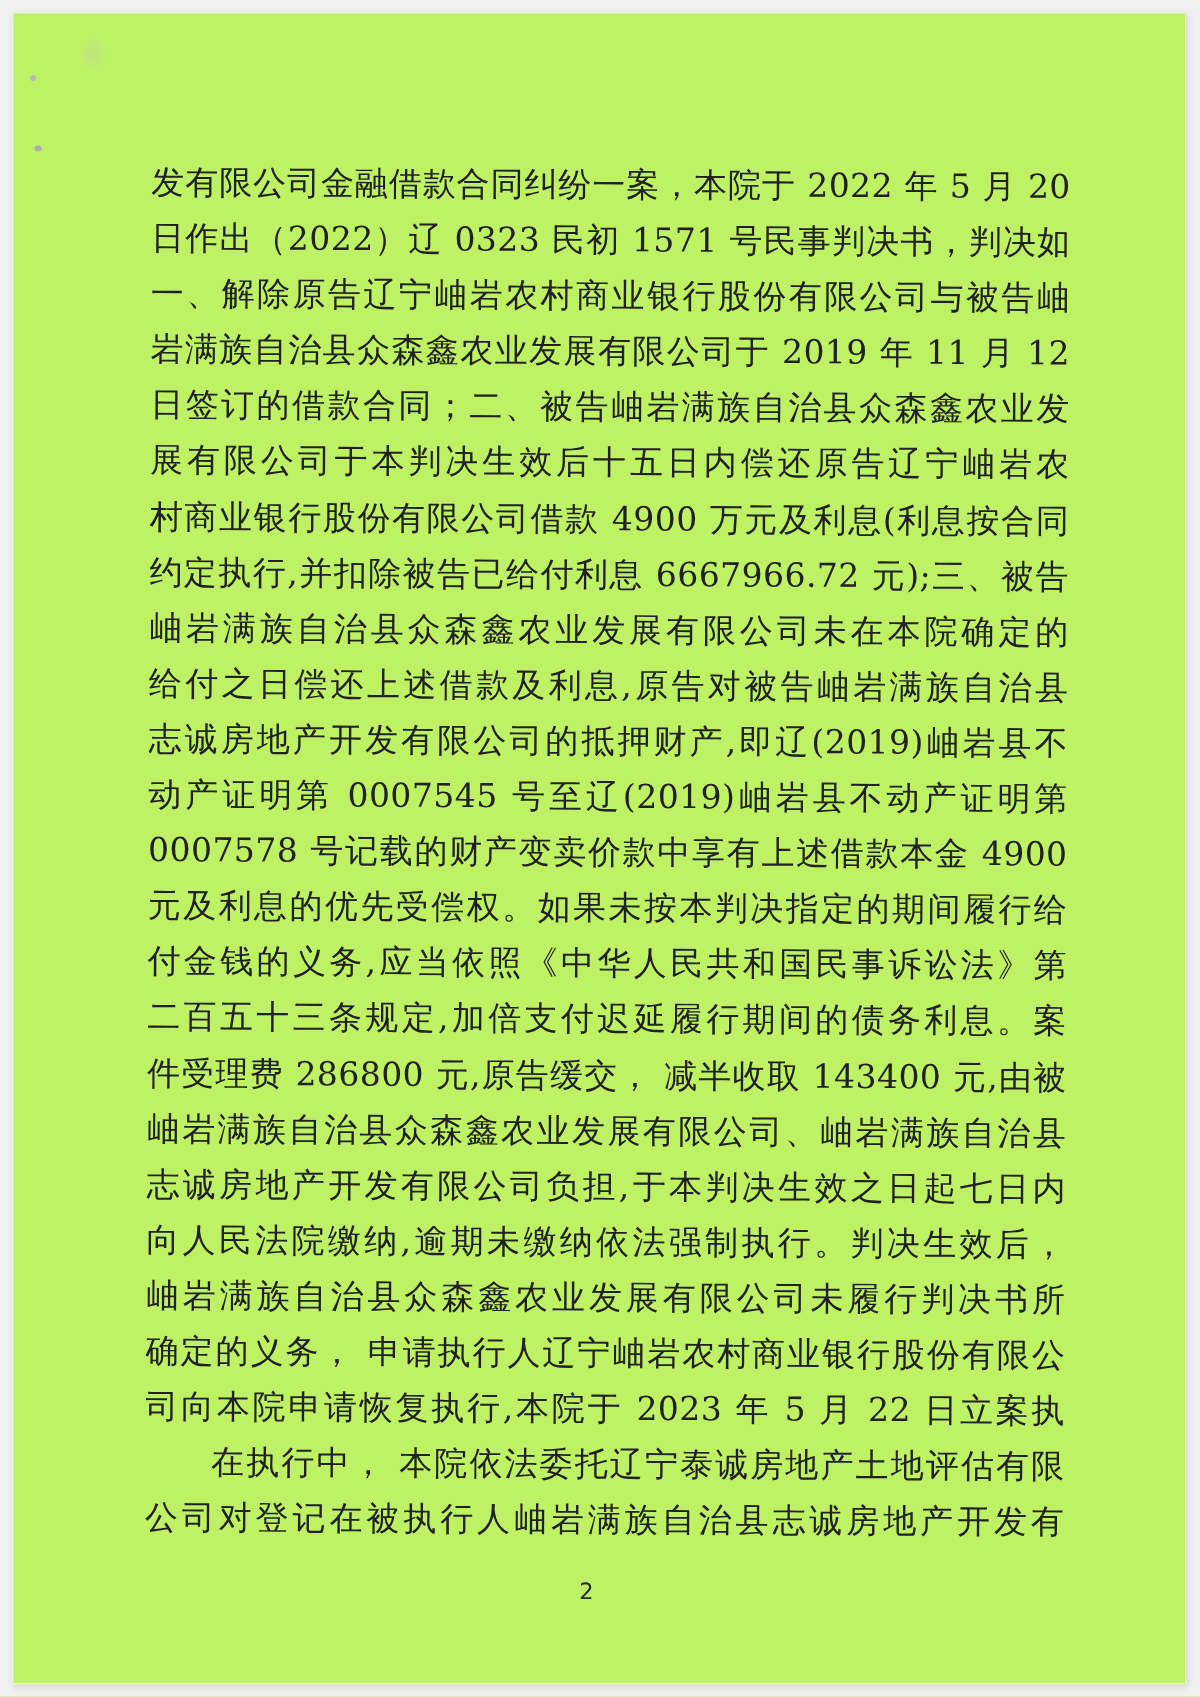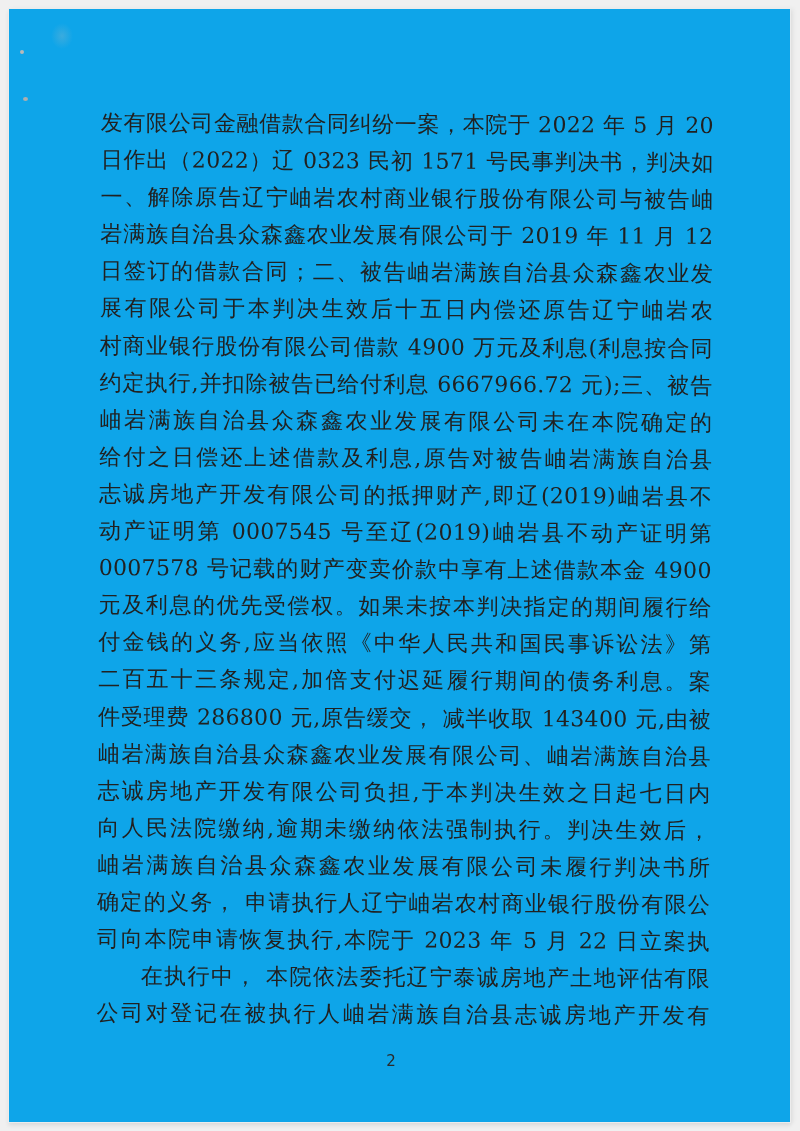--- a/index.html
+++ b/index.html
@@ -13,21 +13,21 @@
     position: relative;
     overflow: hidden;
     font-family: "DejaVu Serif", "Liberation Serif", serif;
   }
   .sheet {
     position: absolute;
     left: 8px;
     top: 8px;
     width: 783px;
     height: 1115px;
-    background: #0ea5e9;
+    background: #bef264;
     border: 1px solid #ececec;
     box-shadow: 0 3px 4px rgba(0,0,0,0.07), 3px 0 4px rgba(0,0,0,0.04);
     box-sizing: border-box;
   }
   .textblock {
     position: absolute;
     left: 92px;
     top: 95px;
     width: 613px;
     color: #212121;

